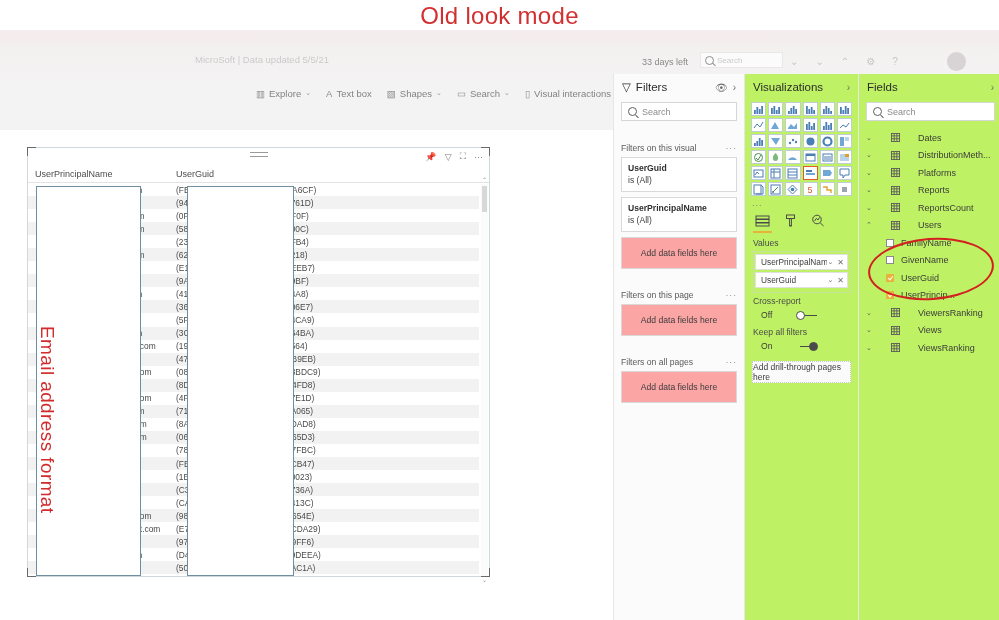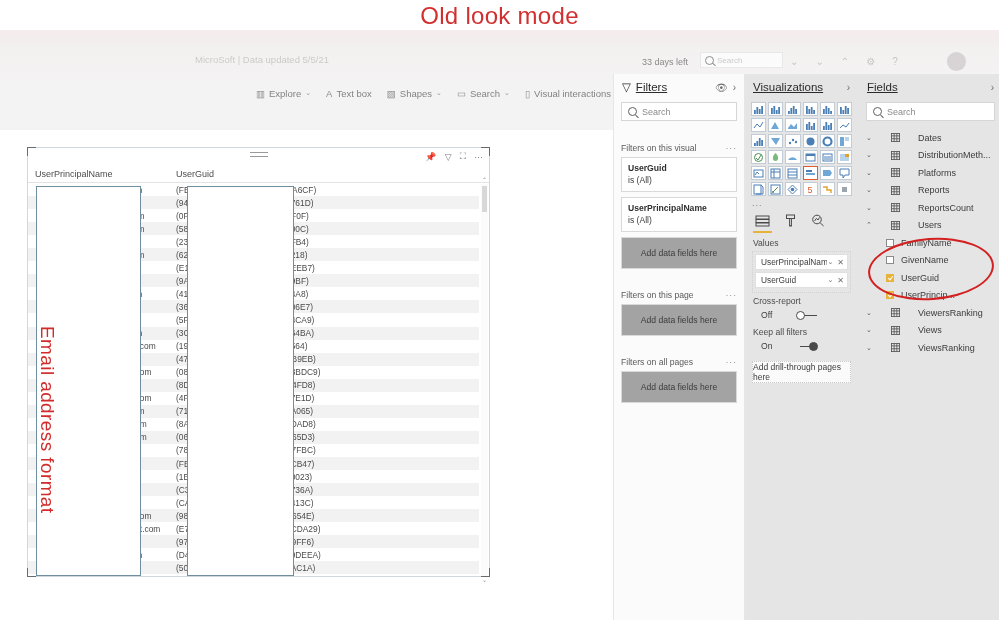--- a/index.html
+++ b/index.html
@@ -112,29 +112,29 @@
   .vscroll .thumb{position:absolute;left:1px;top:2px;width:5px;height:26px;background:#d8d8d8;}
   .vscroll .up,.vscroll .dn{position:absolute;left:0;width:7px;height:8px;font-size:6px;color:#8d8d8d;text-align:center;line-height:8px;}
   .vscroll .up{top:-8px;}
   .vscroll .dn{bottom:-8px;}
   .annot-vert{
     position:absolute;left:58px;top:196px;
     transform:rotate(90deg);transform-origin:left top;
     color:#d22b2b;font-size:19px;white-space:nowrap;letter-spacing:.4px;
   }
   
-  .panel{position:absolute;top:74px;height:546px;background:#e5e5e5;box-sizing:border-box;}
+  .panel{position:absolute;top:74px;height:546px;background:#bef264;box-sizing:border-box;}
   .p-filters{left:613px;width:131px;border-left:1px solid #e6e6e6;background:#fbfbfb;}
   .p-vis{left:744px;width:114px;border-left:1px solid #e6e6e6;}
   .p-fields{left:858px;width:144px;border-left:1px solid #e6e6e6;}
   .p-head{
     height:26px;display:flex;align-items:center;padding:0 8px;gap:5px;
     font-size:11.5px;color:#2b2b2b;box-sizing:border-box;
   }
-  .p-head .ttl{flex:1;text-decoration:underline;}
+  .p-head .ttl{flex:1;}
   .p-head .act{color:#6d6d6d;font-size:10px;}
   .searchbox{
     margin:2px 7px 6px 7px;height:19px;border:1px solid #d6d6d6;background:#fff;
     display:flex;align-items:center;gap:5px;padding:0 6px;box-sizing:border-box;
   }
   .searchbox .ph{font-size:9px;color:#8b8b8b;}
   .mag{
     display:inline-block;width:7px;height:7px;border:1.2px solid #5f5f5f;border-radius:50%;
     position:relative;
   }
@@ -143,21 +143,21 @@
   .f-sect-hd{display:flex;align-items:center;font-size:8.6px;color:#5a5a5a;margin:12px 0 4px 0;}
   .f-sect-hd .lbl{flex:1;}
   .f-sect-hd .dots{letter-spacing:1px;color:#8e8e8e;}
   .f-card{
     border:1px solid #d9d9d9;background:#fff;padding:4px 6px;margin-bottom:5px;
     font-size:8.6px;color:#3c3c3c;line-height:1.45;box-sizing:border-box;
   }
   .f-card.active{background:#eeeeee;border-color:#d0d0d0;}
   .f-card .nm{font-weight:bold;color:#2f2f2f;}
   .f-drop{
-    border:1px solid #d9d9d9;background:#a3a3a3;height:30px;margin-bottom:5px;
+    border:1px solid #d9d9d9;background:#fca5a5;height:30px;margin-bottom:5px;
     display:flex;align-items:center;justify-content:center;
     font-size:8.6px;color:#3c3c3c;
   }
   
   .gallery{
     display:grid;grid-template-columns:repeat(6,1fr);gap:2px;padding:2px 6px 0 6px;
   }
   .gcell{
     height:14px;border:1px solid #c2ccd6;background:#fff;
     display:flex;align-items:center;justify-content:center;

